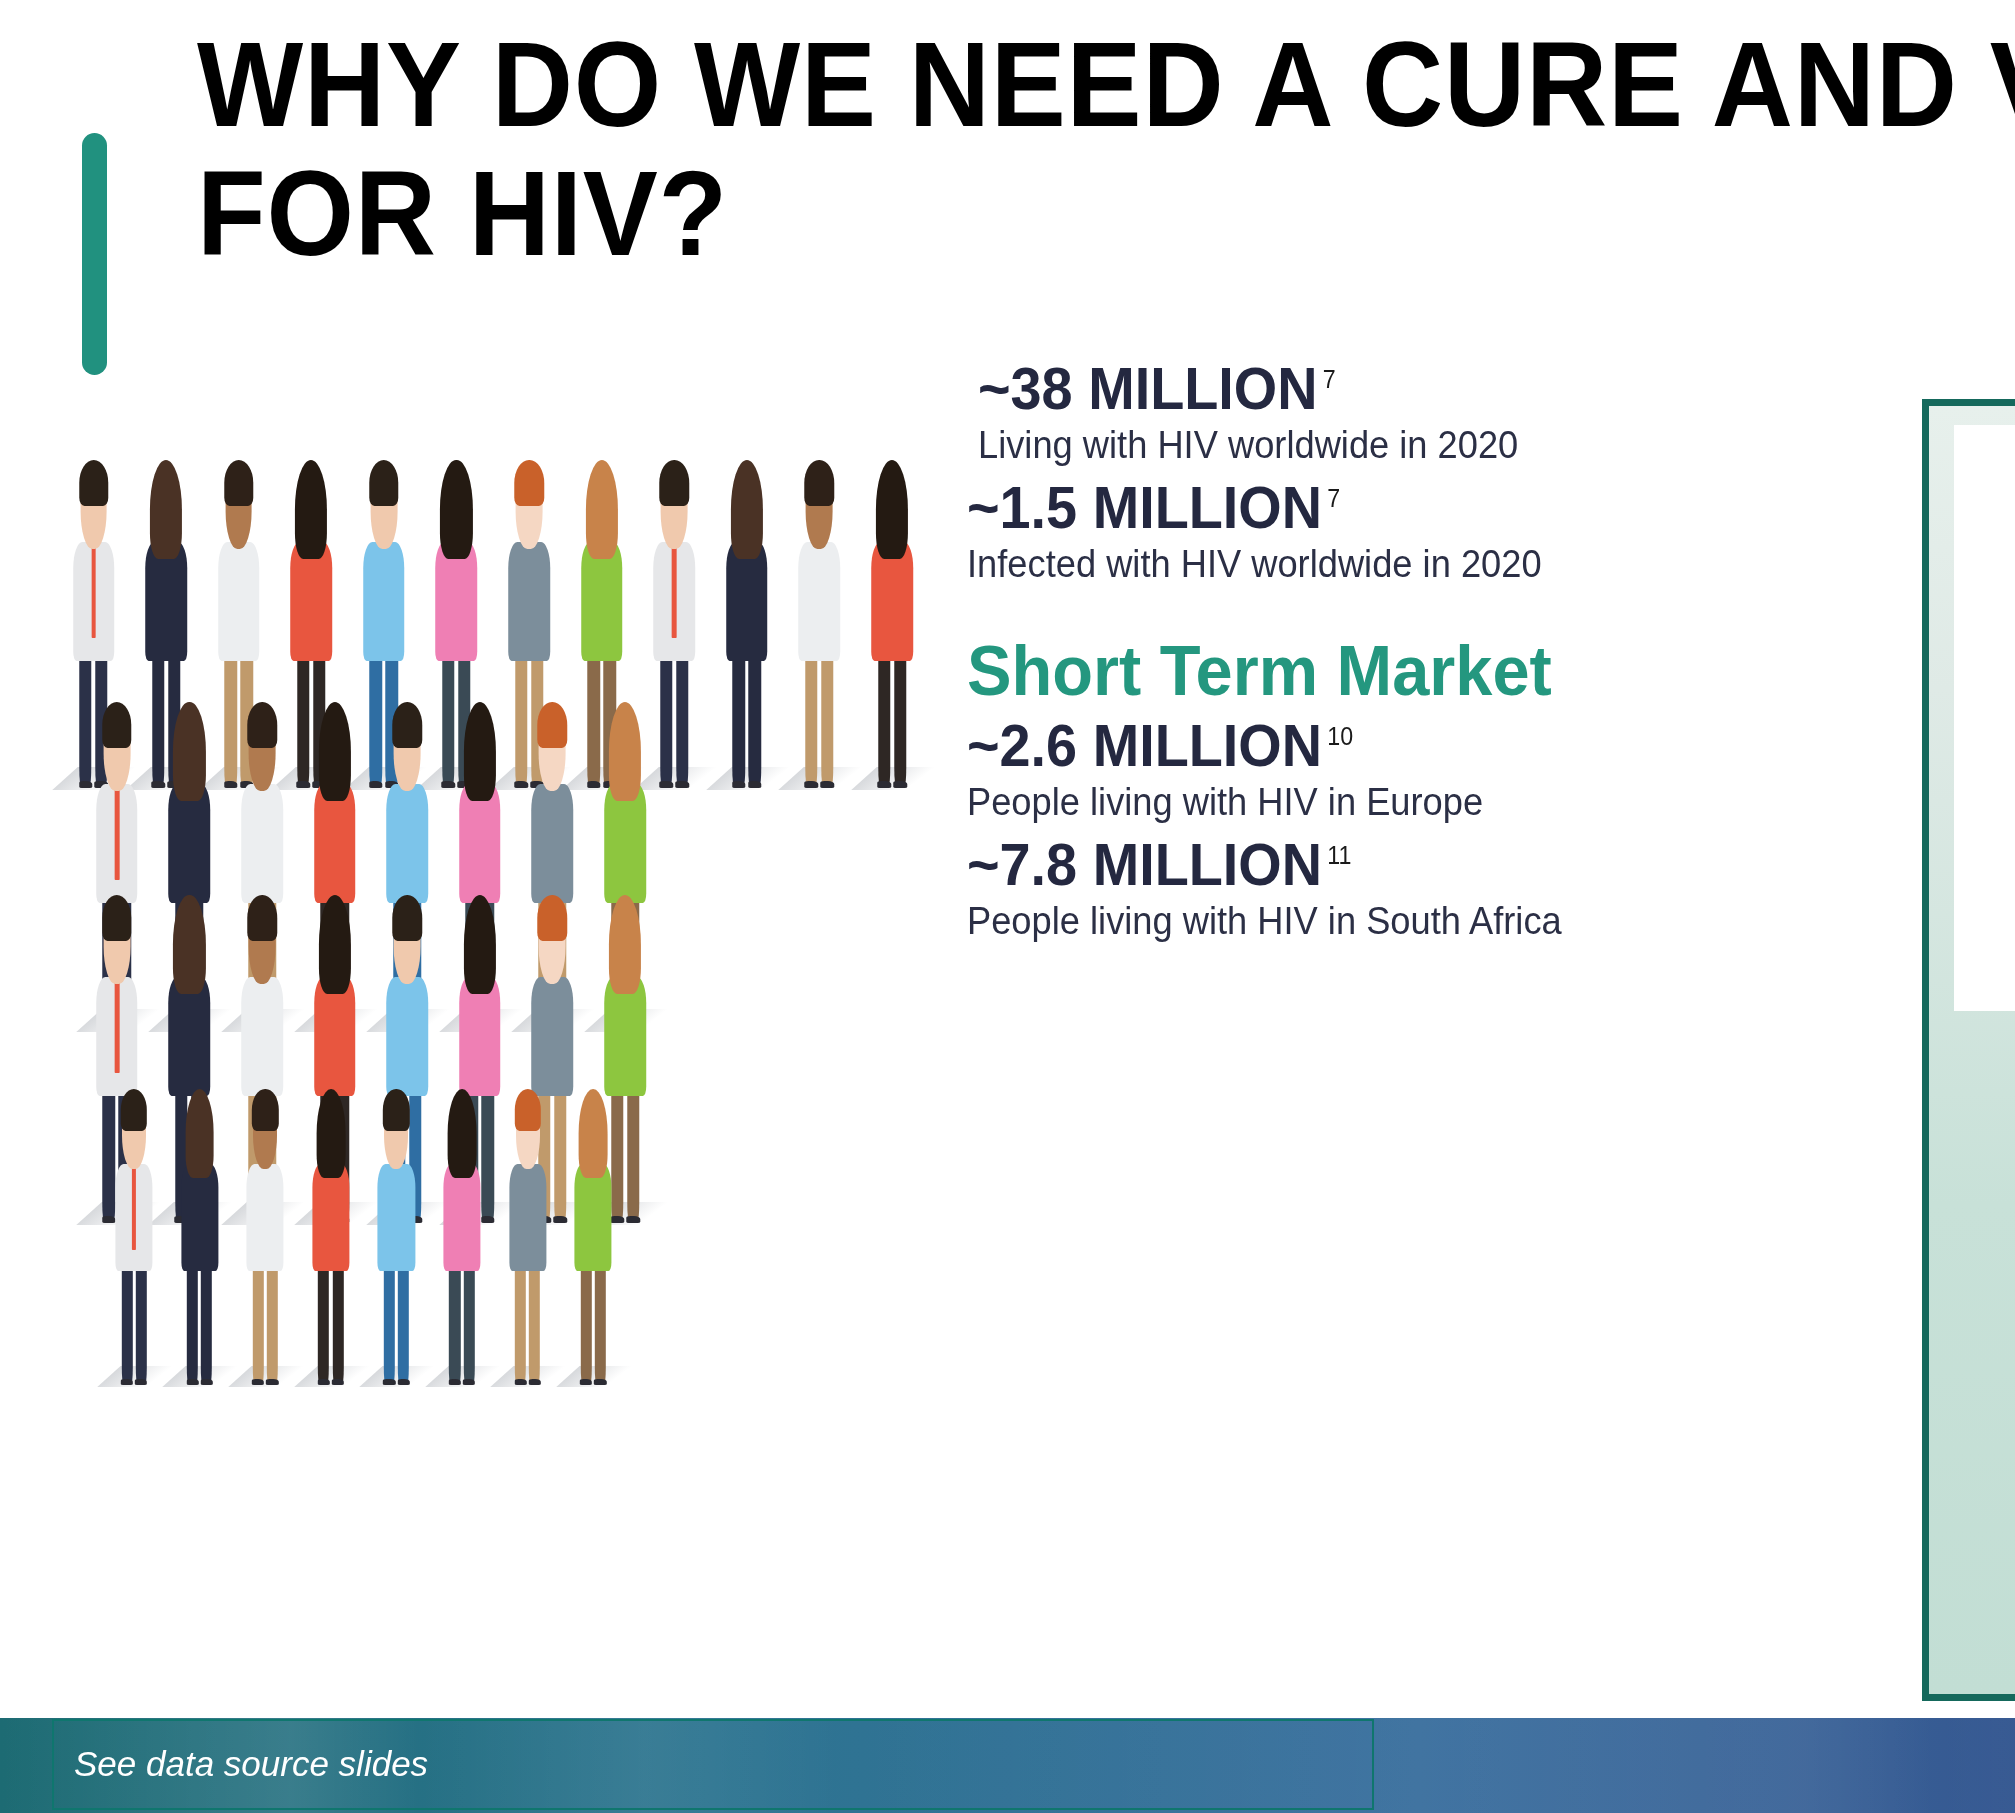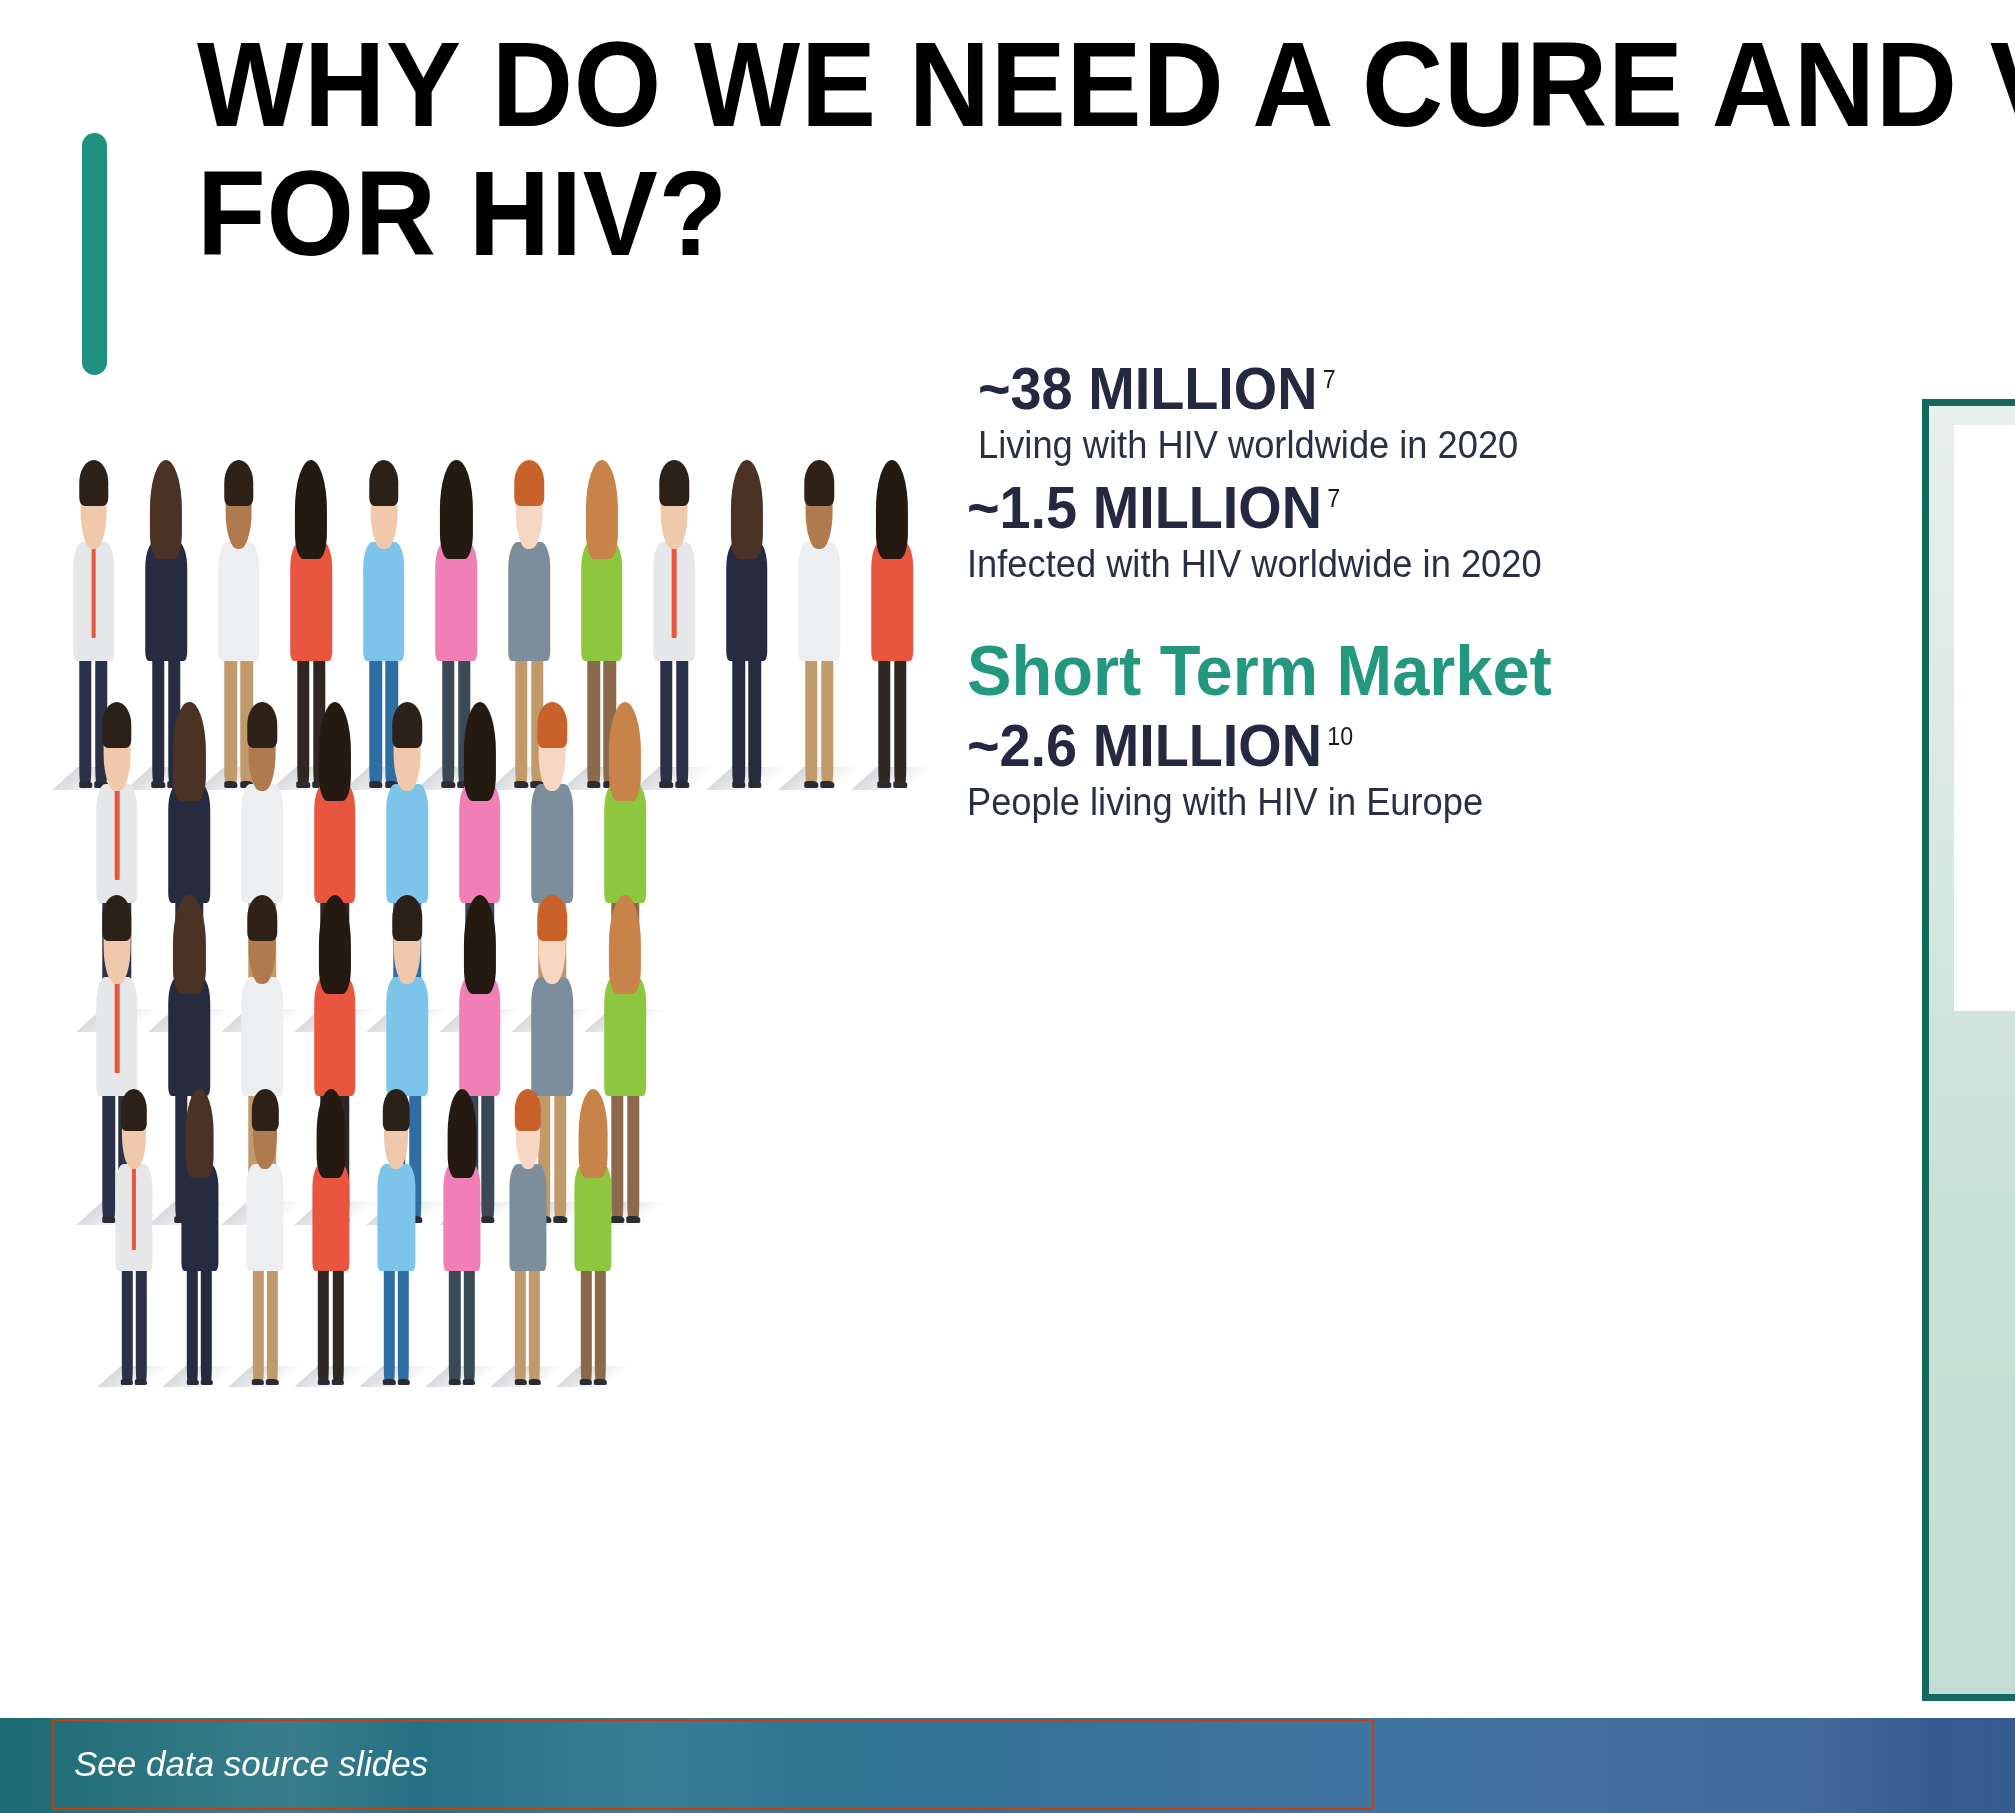--- a/index.html
+++ b/index.html
@@ -173,21 +173,21 @@
       linear-gradient(90deg,
         rgba(255,255,255,0) 0%,rgba(255,255,255,.10) 9%,rgba(255,255,255,0) 13%,
         rgba(255,255,255,.07) 20%,rgba(255,255,255,0) 26%,
         rgba(255,255,255,.06) 56%,rgba(255,255,255,0) 60%,
         rgba(255,255,255,.05) 70%,rgba(255,255,255,0) 75%),
       linear-gradient(90deg,#1d6b73 0%,#2c7490 22%,#3a6f9e 44%,#35548f 66%,#31457f 85%,#32478a 100%);
   }
   #footer-note-box{
     position:absolute;left:52px;bottom:4px;
     width:1322px;height:91px;
-    border:2px solid #c2410c;
+    border:2px solid #0f766e;
     box-sizing:border-box;
   }
   #footer-note{
     position:absolute;left:20px;top:23.4px;
     font-family:"Liberation Sans",sans-serif;
     font-style:italic;font-size:35px;
     color:#ffffff;
   }
 </style>
 </head>
@@ -663,20 +663,24 @@
 
 
     <div id="short-term-heading">Short Term Market</div>
 
 
     <div class="stat-block">
       <div class="stat-headline"><span>~2.6 MILLION</span><span class="sup">10</span></div>
       <div class="stat-caption">People living with HIV in Europe</div>
     </div>
 
+    <div class="stat-block">
+      <div class="stat-headline"><span>~7.8 MILLION</span><span class="sup">11</span></div>
+      <div class="stat-caption">People living with HIV in South Africa</div>
+    </div>
 
   </div>
 
   <div id="art-panel">
 
     <div id="art-image-box">
 
       <div id="art-overlay-text">
         <div id="art-overlay-title">ANTIRETROVIRAL THERAPY</div>
         <div id="art-overlay-sub">ART USES DIFFERENT KINDS

